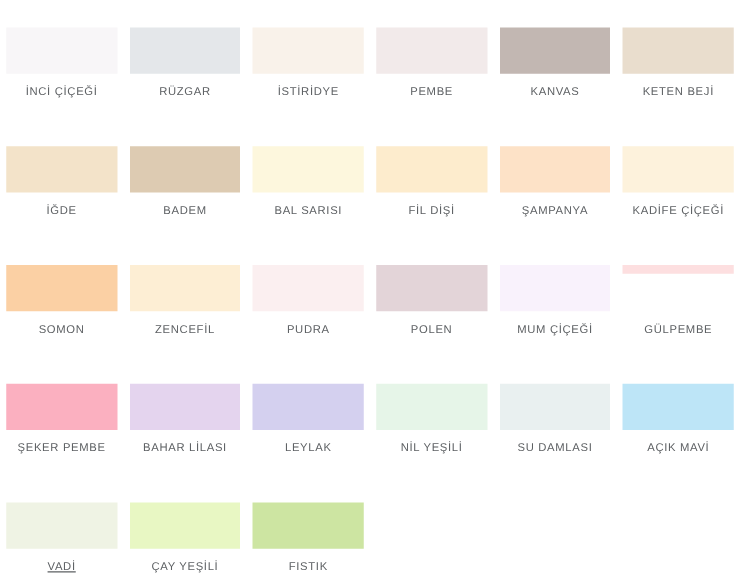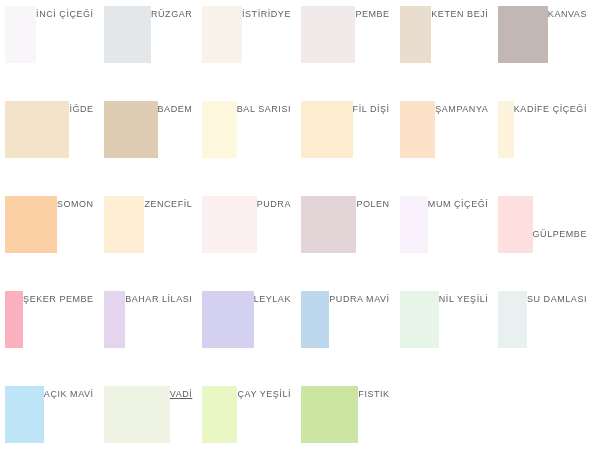--- a/index.html
+++ b/index.html
@@ -18,23 +18,23 @@
     display: grid;
     grid-template-columns: repeat(6, 1fr);
     grid-template-rows: repeat(5, 95px);
     width: 592px;
     height: 475px;
     box-sizing: border-box;
   }
 
   .swatch-cell {
     display: flex;
-    flex-direction: row;
+    flex-direction: column;
     align-items: stretch;
-    padding: 0 5px;
+    padding: 16px 5px;
     box-sizing: border-box;
   }
 
   .swatch-chip {
     height: 57px;
     margin-top: 6px;
     width: 100%;
     box-sizing: border-box;
   }
 
@@ -63,26 +63,26 @@
     </div>
     <div class="swatch-cell">
       <div class="swatch-chip" style="background-color: rgb(249, 242, 234);"></div>
       <div class="swatch-label" style="color: rgb(93, 96, 99);">İSTİRİDYE</div>
     </div>
     <div class="swatch-cell">
       <div class="swatch-chip" style="background-color: rgb(242, 234, 234);"></div>
       <div class="swatch-label" style="color: rgb(93, 96, 99);">PEMBE</div>
     </div>
     <div class="swatch-cell">
+      <div class="swatch-chip" style="background-color: rgb(194, 183, 178);"></div>
+      <div class="swatch-label" style="color: rgb(93, 96, 99);">KANVAS</div>
+    </div>
+    <div class="swatch-cell">
       <div class="swatch-chip" style="background-color: rgb(233, 221, 205);"></div>
       <div class="swatch-label" style="color: rgb(93, 96, 99);">KETEN BEJİ</div>
-    </div>
-    <div class="swatch-cell">
-      <div class="swatch-chip" style="background-color: rgb(194, 183, 178);"></div>
-      <div class="swatch-label" style="color: rgb(93, 96, 99);">KANVAS</div>
     </div>
     <div class="swatch-cell">
       <div class="swatch-chip" style="background-color: rgb(243, 227, 201);"></div>
       <div class="swatch-label" style="color: rgb(93, 96, 99);">İĞDE</div>
     </div>
     <div class="swatch-cell">
       <div class="swatch-chip" style="background-color: rgb(221, 203, 178);"></div>
       <div class="swatch-label" style="color: rgb(93, 96, 99);">BADEM</div>
     </div>
     <div class="swatch-cell">
@@ -131,24 +131,20 @@
     </div>
     <div class="swatch-cell">
       <div class="swatch-chip" style="background-color: rgb(228, 212, 238);"></div>
       <div class="swatch-label" style="color: rgb(93, 96, 99);">BAHAR LİLASI</div>
     </div>
     <div class="swatch-cell">
       <div class="swatch-chip" style="background-color: rgb(212, 208, 239);"></div>
       <div class="swatch-label" style="color: rgb(93, 96, 99);">LEYLAK</div>
     </div>
     <div class="swatch-cell">
-      <div class="swatch-chip" style="background-color: rgb(189, 216, 237);"></div>
-      <div class="swatch-label" style="color: rgb(93, 96, 99);">PUDRA MAVİ</div>
-    </div>
-    <div class="swatch-cell">
       <div class="swatch-chip" style="background-color: rgb(230, 245, 232);"></div>
       <div class="swatch-label" style="color: rgb(93, 96, 99);">NİL YEŞİLİ</div>
     </div>
     <div class="swatch-cell">
       <div class="swatch-chip" style="background-color: rgb(233, 240, 240);"></div>
       <div class="swatch-label" style="color: rgb(93, 96, 99);">SU DAMLASI</div>
     </div>
     <div class="swatch-cell">
       <div class="swatch-chip" style="background-color: rgb(189, 229, 247);"></div>
       <div class="swatch-label" style="color: rgb(93, 96, 99);">AÇIK MAVİ</div>

